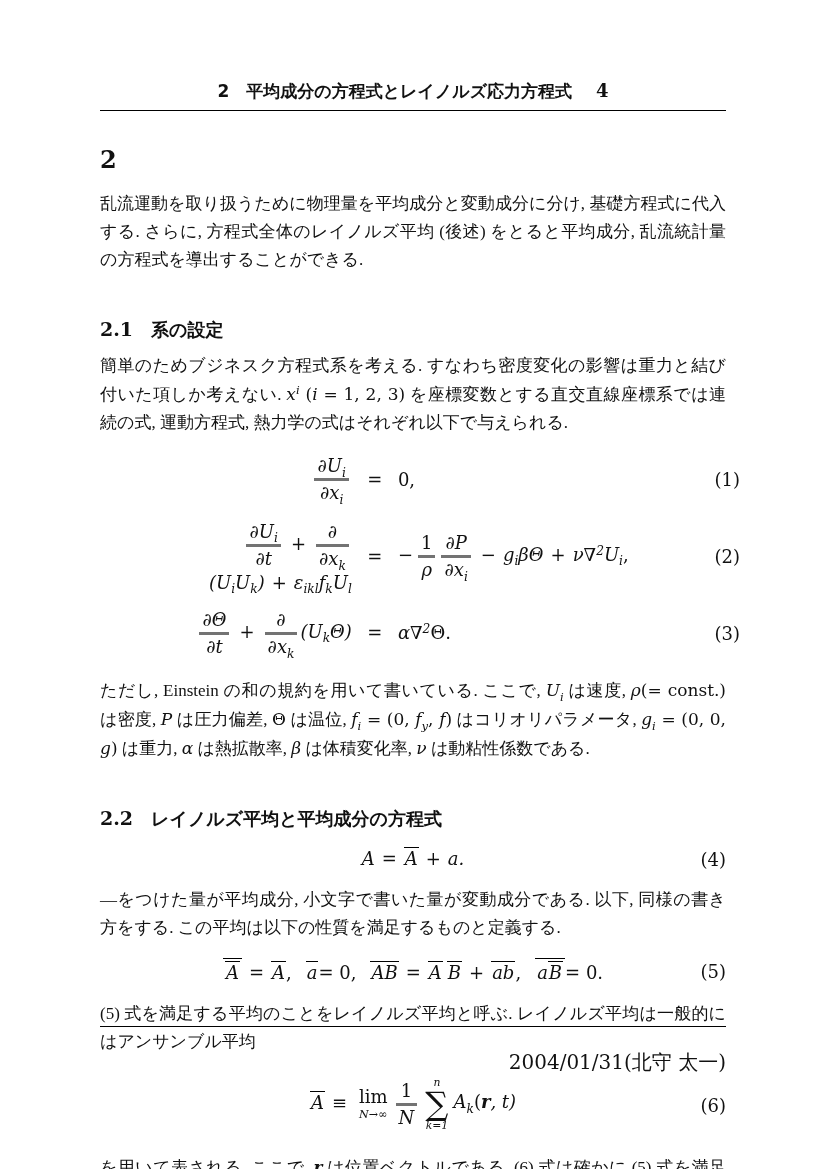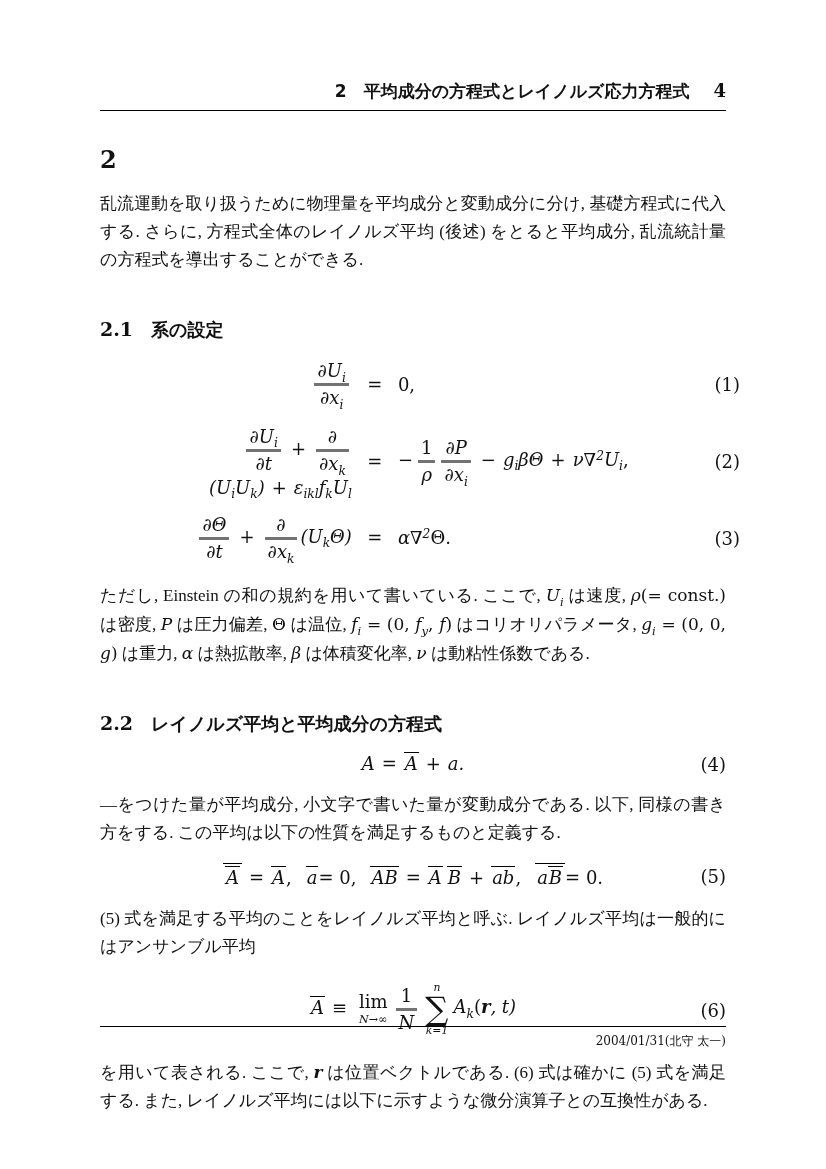--- a/index.html
+++ b/index.html
@@ -3,21 +3,21 @@
 <meta charset="utf-8">
 <style>
   html,body{margin:0;padding:0;}
   body{
     width:826px;height:1169px;background:#ffffff;color:#111;
     font-family:"Liberation Serif","DejaVu Serif",serif;
     overflow:hidden;
   }
   .page{position:relative;width:626px;height:1169px;padding:80px 100px 0 100px;box-sizing:content-box;}
   
-  .runhead{display:flex;justify-content:flex-end;align-items:baseline;gap:24px;
+  .runhead{display:flex;justify-content:center;align-items:baseline;gap:24px;
            border-bottom:1.5px solid #000;padding-bottom:7px;}
   .runhead .rtitle{font-family:"DejaVu Sans","Liberation Sans",sans-serif;font-weight:bold;font-size:17px;}
   .runhead .rpage{font-family:"DejaVu Serif",serif;font-weight:bold;font-size:18px;}
   
   .sec{margin:34px 0 16px;display:flex;align-items:baseline;}
   .sec .num{font-family:"DejaVu Serif",serif;font-weight:bold;font-size:24px;margin-right:22px;}
   .sec .ttl{font-family:"DejaVu Sans","Liberation Sans",sans-serif;font-weight:bold;font-size:23px;}
   .subsec{margin:44px 0 10px;display:flex;align-items:baseline;}
   .subsec .num{font-family:"DejaVu Serif",serif;font-weight:bold;font-size:19px;margin-right:18px;}
   .subsec .ttl{font-family:"DejaVu Sans","Liberation Sans",sans-serif;font-weight:bold;font-size:18px;}
@@ -53,22 +53,22 @@
   .eqtable{display:table;width:100%;font-size:18px;margin:6px 14px;}
   .eqrow{display:table-row;}
   .eqc{display:table-cell;vertical-align:middle;padding:7px 0;}
   .eql{text-align:right;width:38%;}
   .eqm{text-align:center;width:46px;}
   .eqr{text-align:left;}
   .eqt{text-align:right;width:46px;font-family:"DejaVu Serif",serif;}
   .eqcenter{position:relative;text-align:center;margin:16px 0;font-size:18px;}
   .eqtag{position:absolute;right:0;top:50%;transform:translateY(-50%);font-family:"DejaVu Serif",serif;}
   
-  .footer{position:absolute;left:100px;width:626px;top:1026px;border-top:1.5px solid #000;padding-top:6px;
-          text-align:right;font-size:12px;font-family:"DejaVu Serif",serif;}
+  .footer{position:absolute;left:100px;width:626px;top:1026px;border-top:1.5px solid #000;padding-top:22px;
+          text-align:right;font-size:20px;font-family:"DejaVu Serif",serif;}
 </style>
 </head>
 <body>
 
 <div class="page">
 
   <div class="runhead">
     <span class="rtitle">2　平均成分の方程式とレイノルズ応力方程式</span>
     <span class="rpage">4</span>
   </div>
@@ -77,20 +77,21 @@
     <span class="num">2</span>
   </div>
 
   <div class="para"><span class="sg-t">乱流運動を取り扱うために物理量を平均成分と変動成分に分け, 基礎方程式に代入する. さらに, 方程式全体のレイノルズ平均 (後述) をとると平均成分, 乱流統計量の方程式を導出することができる.</span></div>
 
   <div class="subsec">
     <span class="num">2.1</span>
     <span class="ttl">系の設定</span>
   </div>
 
+  <div class="para"><span class="sg-t">簡単のためブジネスク方程式系を考える. すなわち密度変化の影響は重力と結び付いた項しか考えない. </span><span class="sg-m">x</span><sup class="sg-sup">i</sup><span class="sg-r"> (</span><span class="sg-m">i</span><span class="sg-r"> = 1, 2, 3)</span><span class="sg-t"> を座標変数とする直交直線座標系では連続の式, 運動方程式, 熱力学の式はそれぞれ以下で与えられる.</span></div>
 
   <div class="eqtable">
     <div class="eqrow">
       <div class="eqc eql">
         <span class="frac"><span class="fnum"><span class="m">∂U</span><sub>i</sub></span><span class="fden"><span class="m">∂x</span><sub>i</sub></span></span>
       </div>
       <div class="eqc eqm"><span class="r">=</span></div>
       <div class="eqc eqr"><span class="r">0,</span></div>
       <div class="eqc eqt"><span class="r">(1)</span></div>
     </div>

